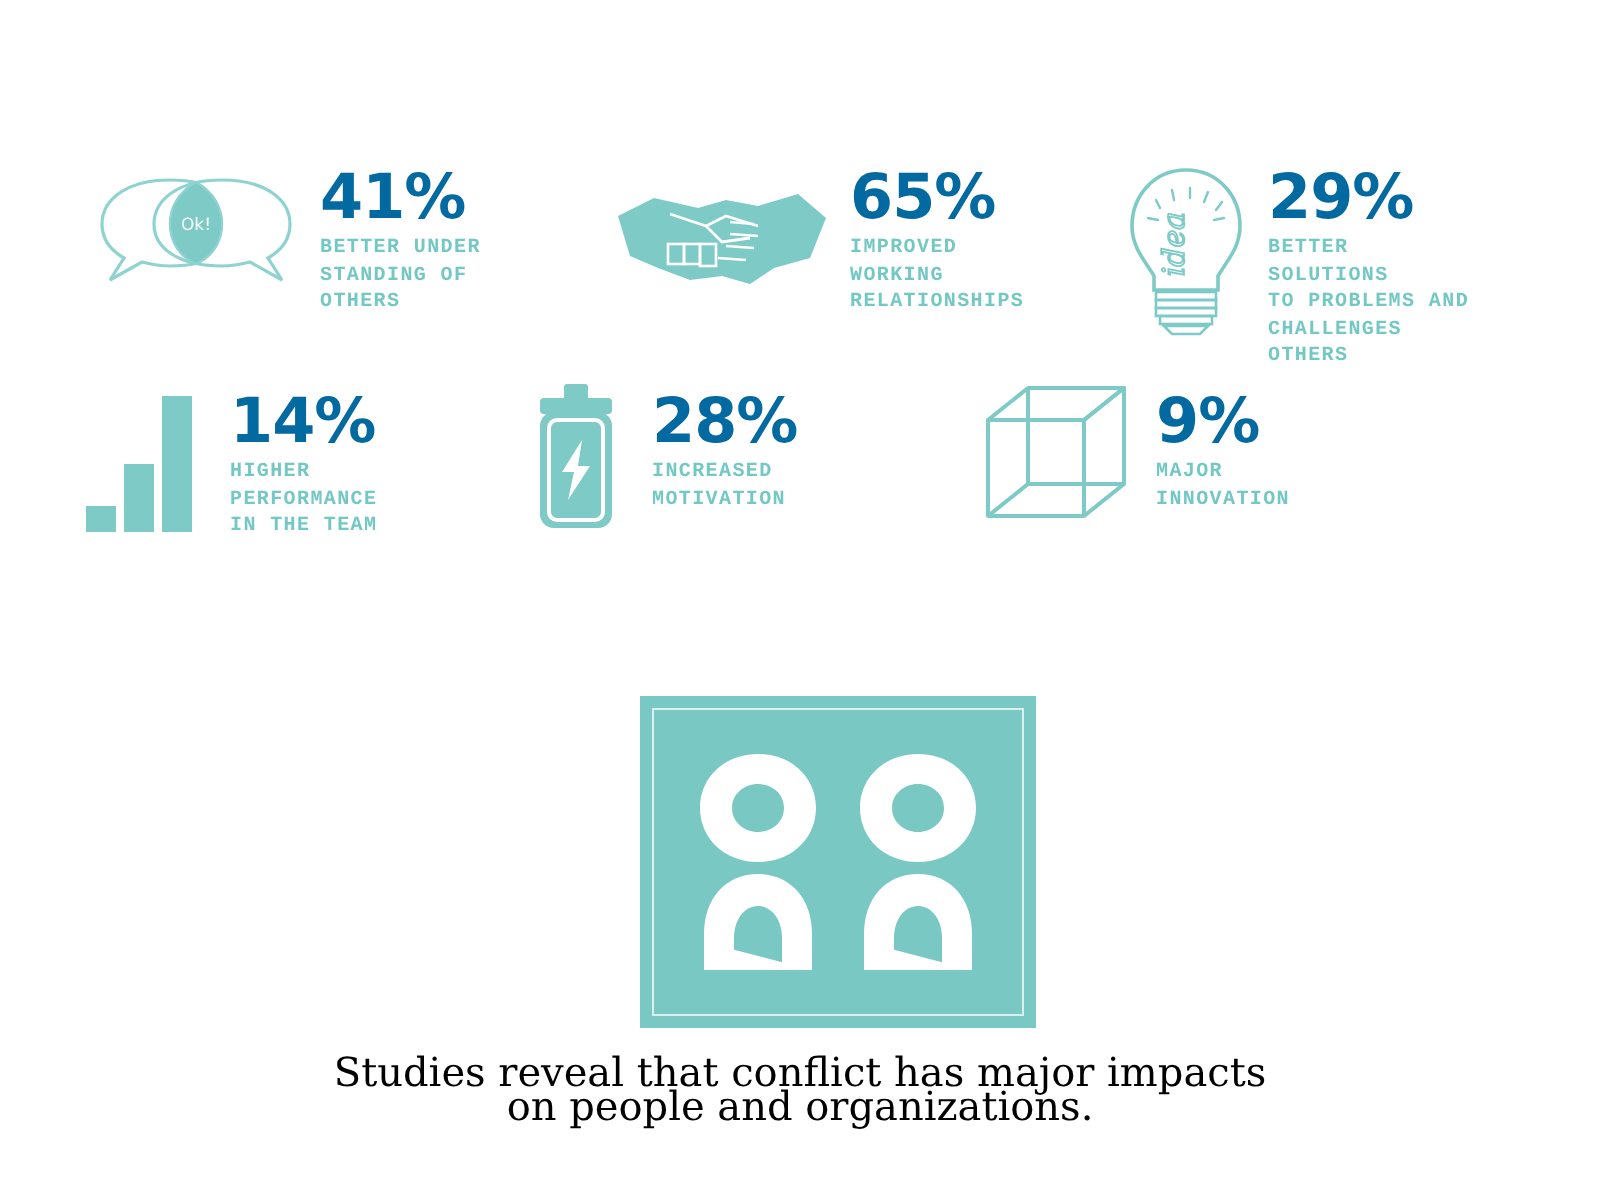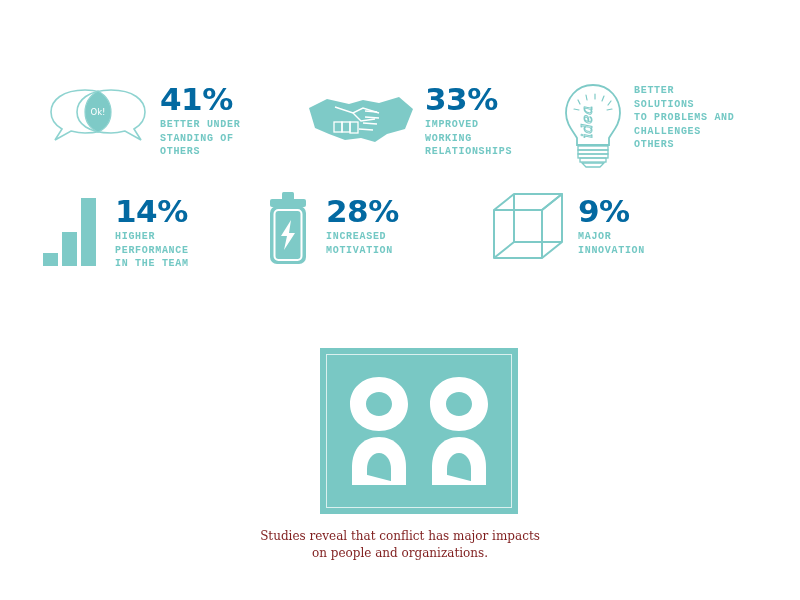--- a/index.html
+++ b/index.html
@@ -68,23 +68,23 @@
   }
   .logo-figs{
     position:absolute;left:0;top:0;width:100%;height:100%;
     display:flex;align-items:center;justify-content:center;gap:18px;
   }
 
   
   .caption{
     position:absolute;left:0;top:528px;width:800px;text-align:center;
     font-family:"DejaVu Serif", serif;
-    font-size:12px;
+    font-size:20px;
     line-height:17px;
-    color:#7f1d1d;
+    color:#000000;
     white-space:pre-line;
   }
   .source{
     position:absolute;left:0;top:564px;width:800px;text-align:center;
     font-family:"DejaVu Sans", sans-serif;
     font-size:8px;
     color:#9ad9d6;
     letter-spacing:0.2px;
   }
 </style>
@@ -119,21 +119,21 @@
         <path d="M60 29 L72 30" fill="none" stroke="#ffffff" stroke-width="1.3"></path>
         <path d="M60 35 L74 36" fill="none" stroke="#ffffff" stroke-width="1.3"></path>
         <path d="M58 41 L72 42" fill="none" stroke="#ffffff" stroke-width="1.3"></path>
         <path d="M54 47 L68 48" fill="none" stroke="#ffffff" stroke-width="1.3"></path>
         <rect x="29" y="40" width="8" height="10" fill="none" stroke="#ffffff" stroke-width="1.3"></rect>
         <rect x="37" y="40" width="8" height="10" fill="none" stroke="#ffffff" stroke-width="1.3"></rect>
         <rect x="45" y="40" width="8" height="11" fill="none" stroke="#ffffff" stroke-width="1.3"></rect>
       </svg>
     </div>
     <div class="txt">
-      <div class="pct">33%</div>
+      <div class="pct">65%</div>
       <div class="lbl">IMPROVED
 WORKING
 RELATIONSHIPS</div>
     </div>
   </div>
 
   <div class="stat" id="stat-29">
     <div class="icon-wrap">
       <svg width="70" height="86" viewBox="0 0 70 86">
         <path d="M35 3 C18 3 8 17 8 31 C8 42 15 49 19 56 L19 63 L51 63 L51 56 C55 49 62 42 62 31 C62 17 52 3 35 3 Z" fill="none" stroke="#7ecac7" stroke-width="1.8"></path>
@@ -148,20 +148,21 @@
             <path d="M37 12 L37 17"></path>
           <path d="M46 14 L44 19"></path>
             <path d="M53 19 L50 23"></path>
           <path d="M16 27 L21 28"></path>
             <path d="M54 27 L49 28"></path>
         </g>
         <text x="34" y="40" font-family="'DejaVu Serif',serif" font-style="italic" font-size="15" fill="none" stroke="#7ecac7" stroke-width="0.9" text-anchor="middle" transform="rotate(-90 34 40)">idea</text>
       </svg>
     </div>
     <div class="txt">
+      <div class="pct">29%</div>
       <div class="lbl">BETTER SOLUTIONS
 TO PROBLEMS AND
 CHALLENGES OTHERS</div>
     </div>
   </div>
 
   <div class="stat" id="stat-21">
     <div class="icon-wrap">
       <svg width="72" height="78" viewBox="0 0 72 78">
         <rect x="8" y="63" width="15" height="13" fill="#7ecac7"></rect>

